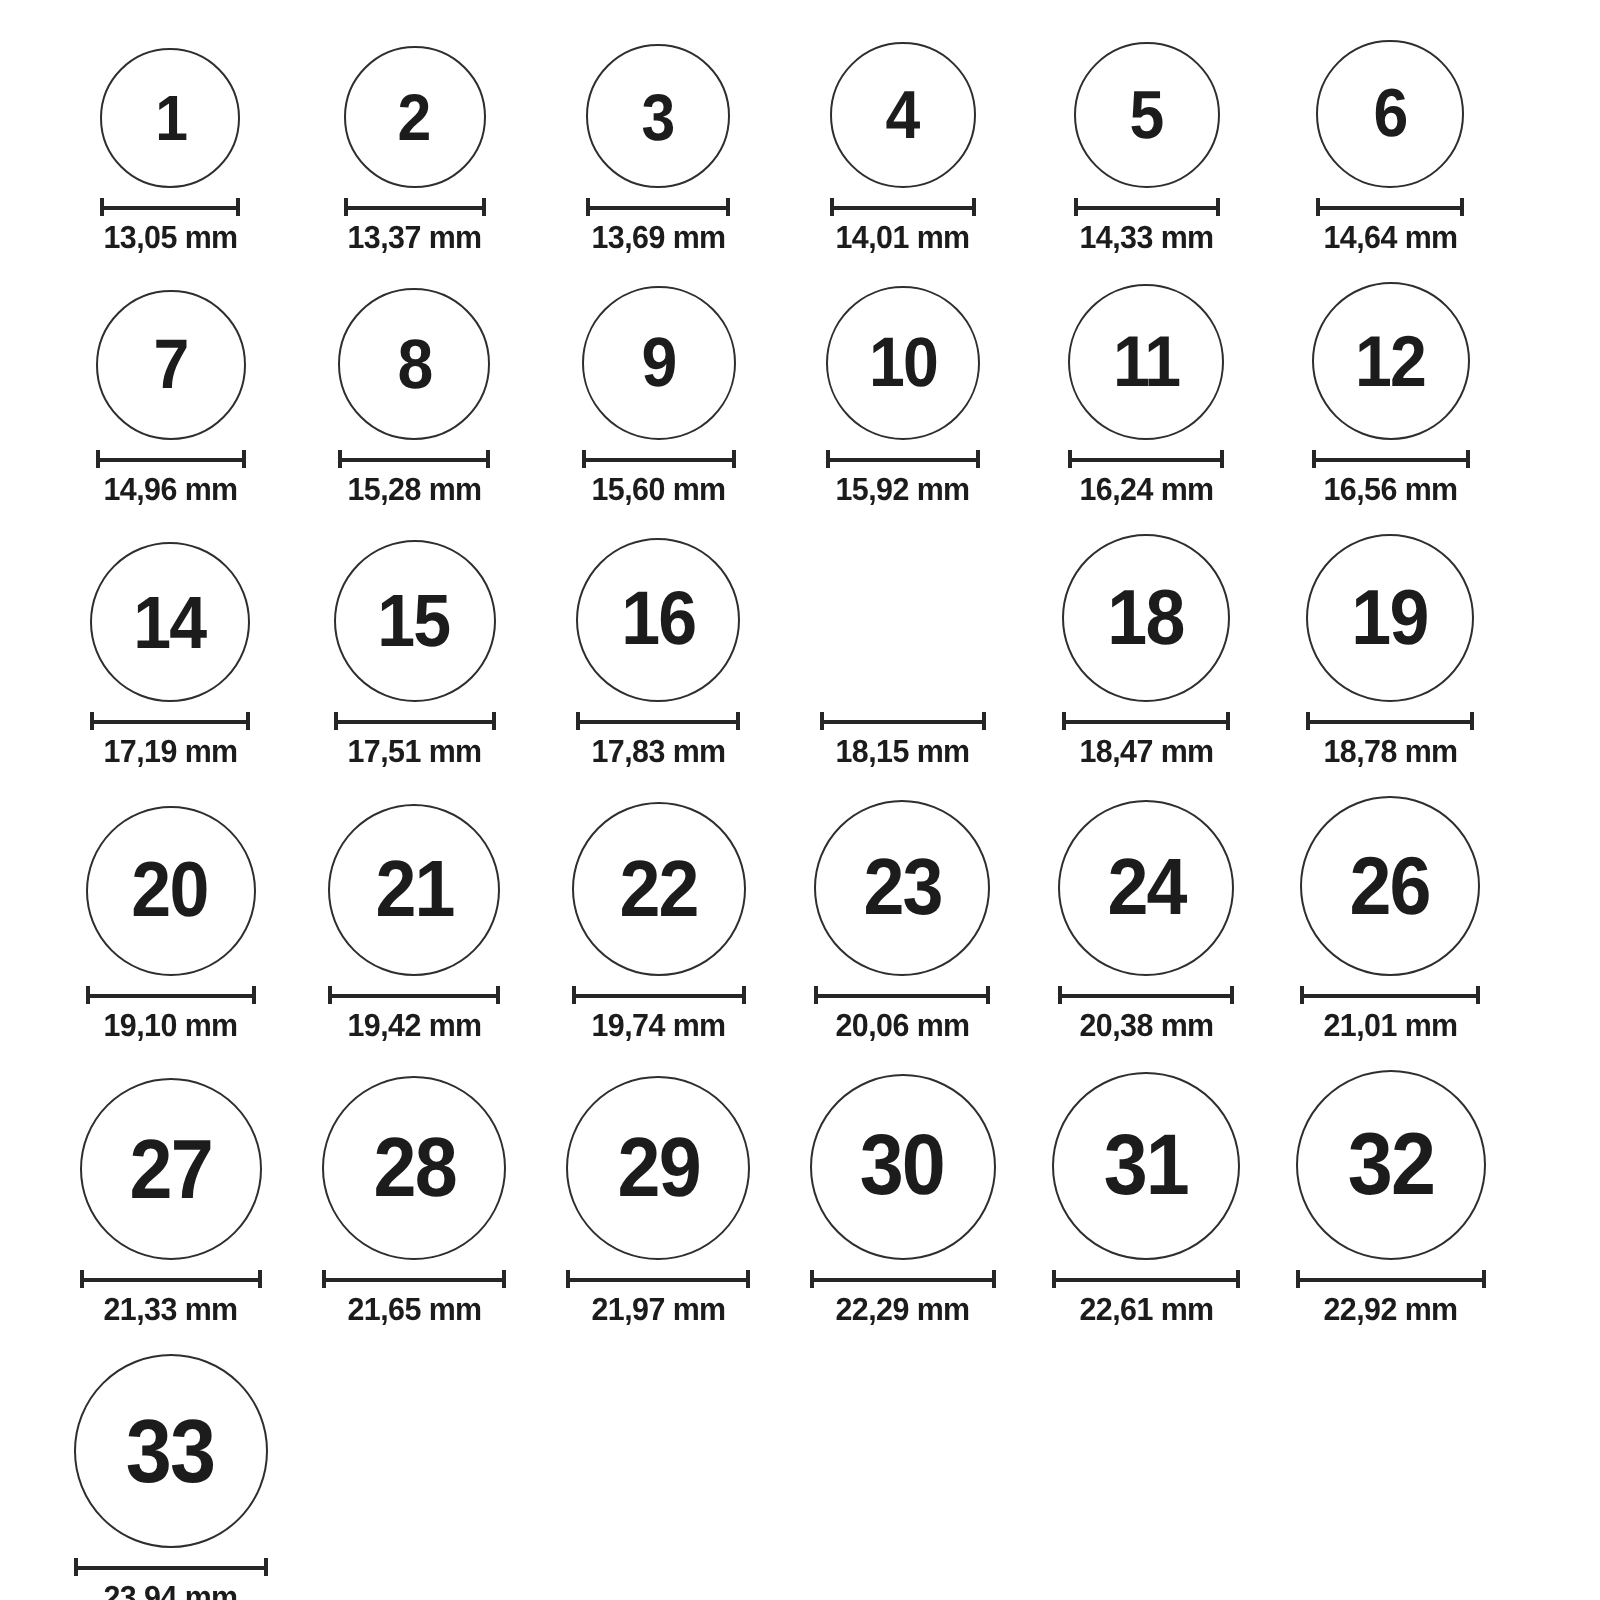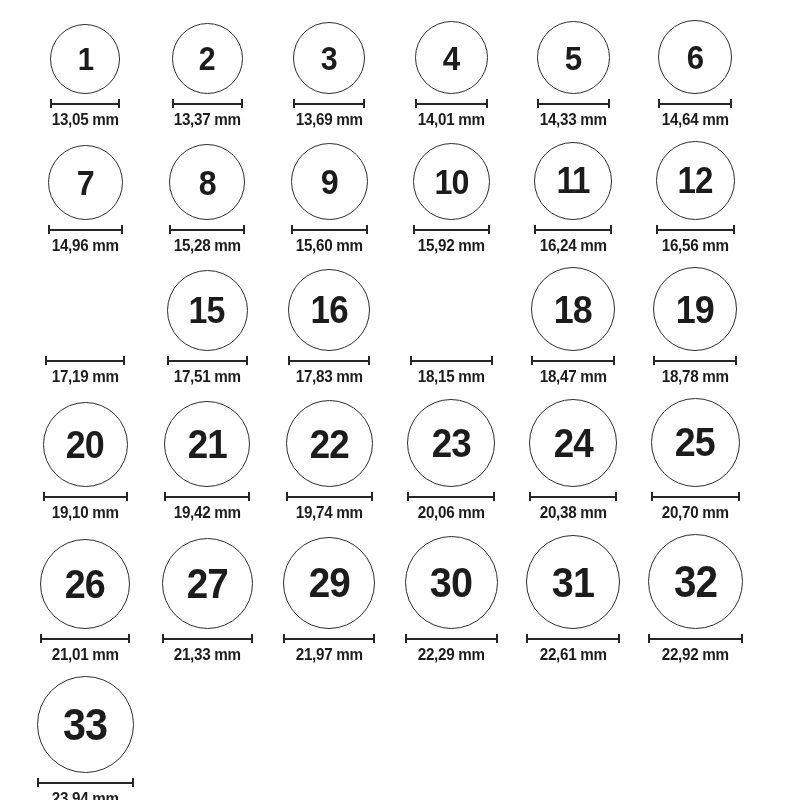--- a/index.html
+++ b/index.html
@@ -151,20 +151,23 @@
       <div class="label">16,24 mm</div>
     </div>
     <div class="cell">
       <div class="circle" style="width: 79px; height: 79px;">
         <span class="num" style="font-size: 36px;">12</span>
       </div>
       <div class="measure" style="width: 79px;"></div>
       <div class="label">16,56 mm</div>
     </div>
     <div class="cell">
+      <div class="circle" style="width: 80px; height: 80px;">
+        <span class="num" style="font-size: 37px;">14</span>
+      </div>
       <div class="measure" style="width: 80px;"></div>
       <div class="label">17,19 mm</div>
     </div>
     <div class="cell">
       <div class="circle" style="width: 81px; height: 81px;">
         <span class="num" style="font-size: 37px;">15</span>
       </div>
       <div class="measure" style="width: 81px;"></div>
       <div class="label">17,51 mm</div>
     </div>
@@ -222,39 +225,39 @@
       <div class="label">20,06 mm</div>
     </div>
     <div class="cell">
       <div class="circle" style="width: 88px; height: 88px;">
         <span class="num" style="font-size: 40px;">24</span>
       </div>
       <div class="measure" style="width: 88px;"></div>
       <div class="label">20,38 mm</div>
     </div>
     <div class="cell">
-      <div class="circle" style="width: 89px; height: 89px;">
-        <span class="num" style="font-size: 41px;">25</span>
-      </div>
-      <div class="measure" style="width: 89px;"></div>
-      <div class="label">20,70 mm</div>
-    </div>
-    <div class="cell">
       <div class="circle" style="width: 90px; height: 90px;">
         <span class="num" style="font-size: 41px;">26</span>
       </div>
       <div class="measure" style="width: 90px;"></div>
       <div class="label">21,01 mm</div>
     </div>
     <div class="cell">
       <div class="circle" style="width: 91px; height: 91px;">
         <span class="num" style="font-size: 42px;">27</span>
       </div>
       <div class="measure" style="width: 91px;"></div>
       <div class="label">21,33 mm</div>
+    </div>
+    <div class="cell">
+      <div class="circle" style="width: 92px; height: 92px;">
+        <span class="num" style="font-size: 42px;">28</span>
+      </div>
+      <div class="measure" style="width: 92px;"></div>
+      <div class="label">21,65 mm</div>
     </div>
     <div class="cell">
       <div class="circle" style="width: 92px; height: 92px;">
         <span class="num" style="font-size: 42px;">29</span>
       </div>
       <div class="measure" style="width: 92px;"></div>
       <div class="label">21,97 mm</div>
     </div>
     <div class="cell">
       <div class="circle" style="width: 93px; height: 93px;">

